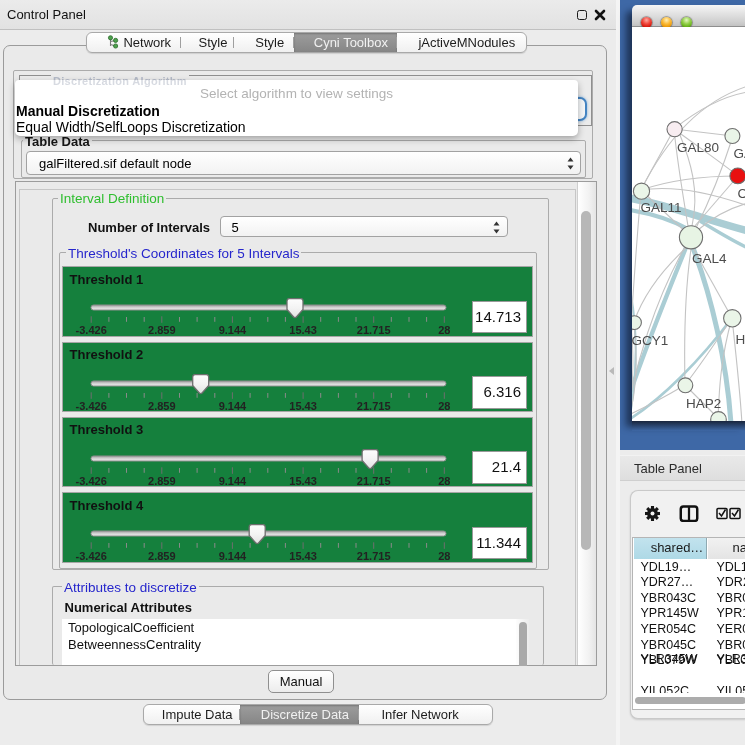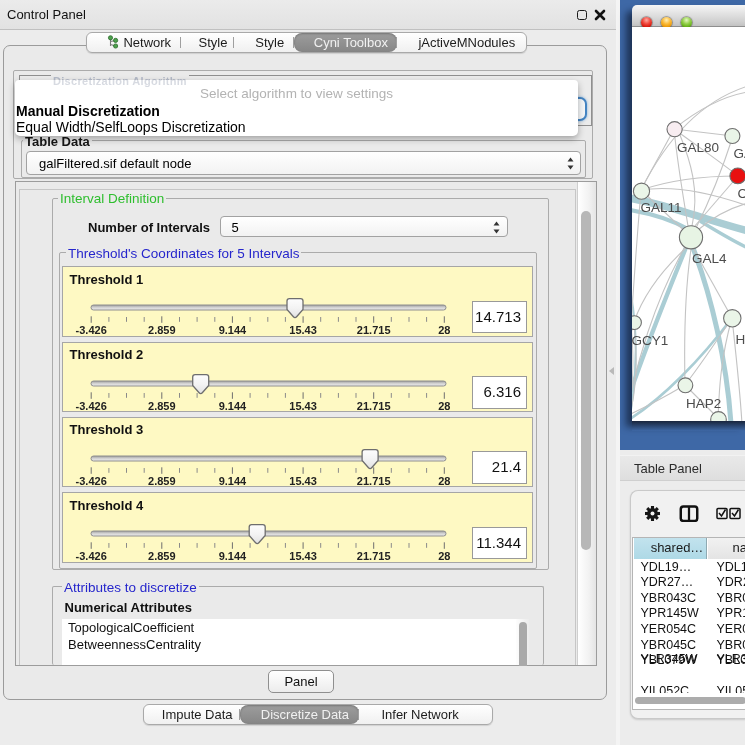--- a/index.html
+++ b/index.html
@@ -22,36 +22,36 @@
   
   .seg { position:absolute; display:flex; height:21px; background:linear-gradient(#ffffff,#f0f0f0);
     border:1px solid #a9a9a9; border-radius:6px; overflow:hidden;
     box-shadow:0 1px 1px rgba(0,0,0,0.12); }
   .seg .s { display:flex; align-items:center; justify-content:center; font-size:13px;
     color:#1c1c1c; position:relative;padding-left:11px; }
   .seg .s:not(:last-child)::after { content:''; position:absolute; right:0; top:4px; bottom:4px;
     width:1px; background:#9f9f9f; }
   .seg .s:last-child { border-right:none; }
   .seg .sel { background:linear-gradient(#9d9d9d,#868686); color:#f1f1f1;
-    box-shadow:inset 0 1px 2px rgba(0,0,0,0.25);border-radius:8px; }
+    box-shadow:inset 0 1px 2px rgba(0,0,0,0.25); }
 
   
   .group { position:absolute; border:1px solid #ababab; border-radius:2px; }
   .gtitle { position:absolute; top:-8px; font-size:13px; background:#eaeaea; padding:0 2px; }
 
   
   .combo { position:absolute; background:linear-gradient(#ffffff,#f2f2f2); border:1px solid #a2a2a2;
     border-radius:4px; font-size:13px; color:#000; }
   .combo .cv { position:absolute; left:11px; top:3px; }
   .combo .arr { position:absolute; right:8px; top:1px; }
   .arrglyph { width:9px; height:17px; }
 
   
   .th-panel { position:absolute; left:62px; width:471px; height:70.5px;
-    border:1px solid #a6a6a6; background:#fef9c3; }
+    border:1px solid #a6a6a6; background:#15803d; }
   .th-title { position:absolute; left:6.5px; top:4.5px; font-size:13px; font-weight:bold; color:#111; }
   .th-svg { position:absolute; left:0; top:0; }
   .tick-lab { position:absolute; top:57px; transform:translateX(-50%); font-size:11px;
     font-weight:bold; color:#222; }
   .th-val { position:absolute; left:408.5px; top:33.5px; width:55.5px; height:32.5px; background:#fff;
     border:1px solid #999; font-size:15px; color:#111; text-align:right; padding:6px 5px 16px 0; }
 
   
   #listbox { position:absolute; left:62px; top:619px; width:467px; height:46px; background:#fff;
     font-size:13px; color:#111; overflow:hidden; }
@@ -280,21 +280,21 @@
 <div class="group" style="left:52px;top:586px;width:492px;height:79px;border-bottom:none"></div>
 <div class="gtitle blue" style="left:62px;top:579.5px;background:#eaeaea;position:absolute;font-size:13.5px">Attributes to discretize</div>
 <div class="abs" style="left:64.5px;top:600px;font-size:13px;font-weight:bold;color:#111">Numerical Attributes</div>
 <div id="listbox">
   <div>TopologicalCoefficient</div>
   <div>BetweennessCentrality</div>
 </div>
 <div class="abs" style="left:516px;top:619px;width:13px;height:46px;background:linear-gradient(90deg,#fdfdfd,#ececec)"></div>
 <div class="abs" style="left:518.5px;top:622px;width:8.5px;height:44px;background:#a9a9a9;border-radius:4.5px 4.5px 0 0"></div>
 
-<div class="abs" style="left:268px;top:670px;width:66px;height:23px;background:linear-gradient(#ffffff,#ececec);border:1px solid #8f8f8f;border-radius:5px;text-align:center;font-size:13px;color:#111;line-height:21px">Panel</div>
+<div class="abs" style="left:268px;top:670px;width:66px;height:23px;background:linear-gradient(#ffffff,#ececec);border:1px solid #8f8f8f;border-radius:5px;text-align:center;font-size:13px;color:#111;line-height:21px">Manual</div>
 
 <div class="group" style="left:12.5px;top:70px;width:580px;height:109px;background:#eaeaea"></div>
 <div class="abs" style="left:19px;top:75px;width:573px;height:51px;border:1px solid #8f8f8f;background:#ebebeb"></div>
 <div class="abs" style="left:51px;top:75px;font-size:11px;font-weight:bold;letter-spacing:0.3px;color:#b4bac8;background:#eaeaea;padding:0 2px">Discretization Algorithm</div>
 
 <div class="abs" style="left:540px;top:97px;width:47px;height:24px;border:2px solid #4484c2;border-radius:7px;background:#f4f6f8;box-shadow:0 0 3px #7fb0dd"></div>
 
 <div class="group" style="left:21px;top:140px;width:565px;height:37.5px"></div>
 <div class="abs" style="left:23px;top:133.5px;font-size:13px;font-weight:bold;color:#161616;background:#eaeaea;padding:0 2px">Table Data</div>
 <div class="combo" style="left:26px;top:151px;width:554.5px;height:24px">

